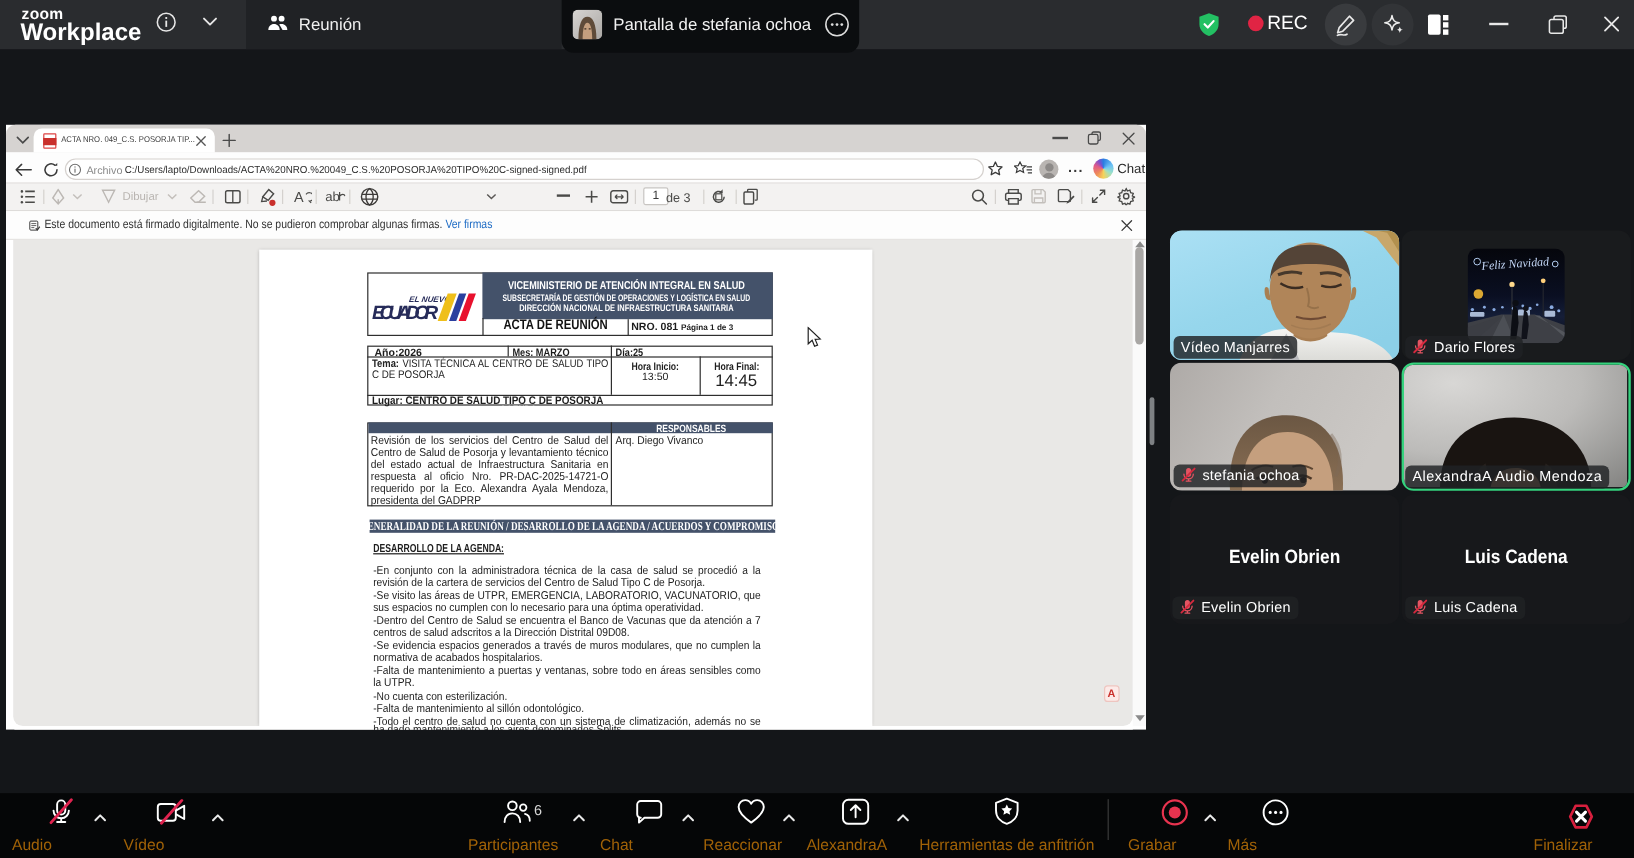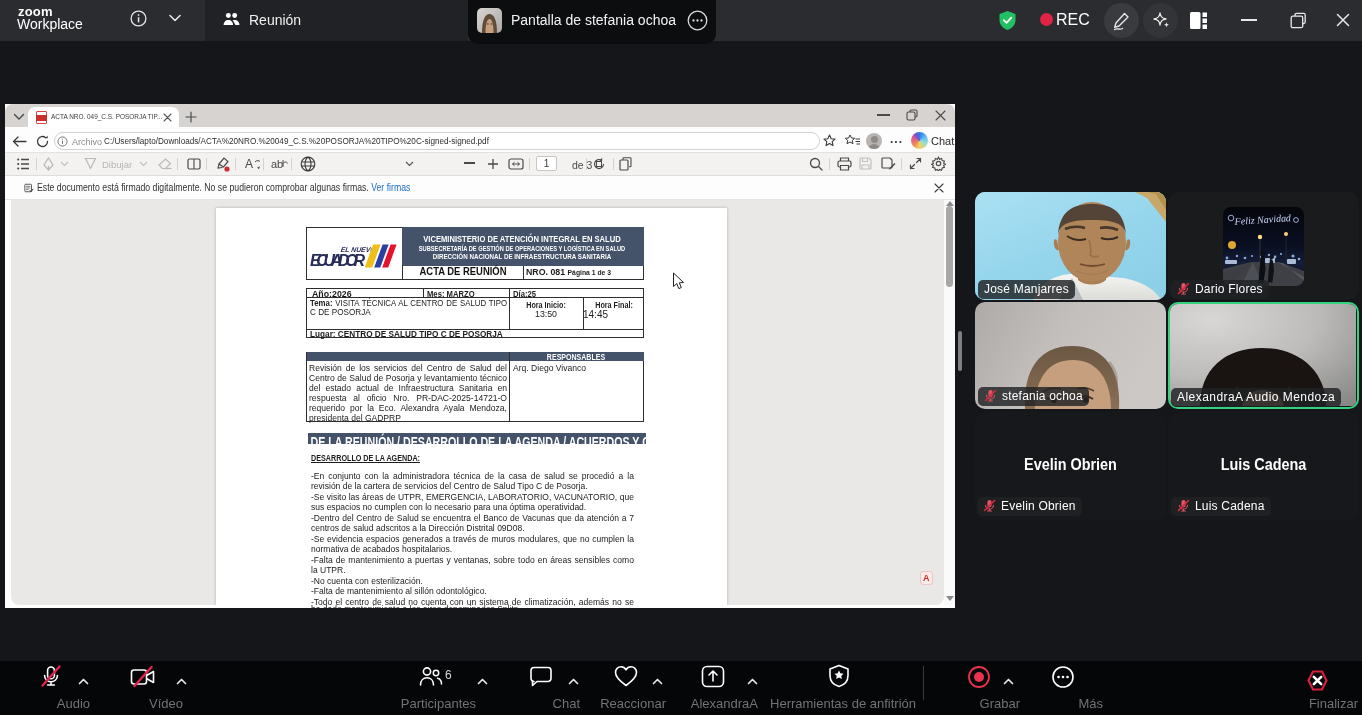--- a/index.html
+++ b/index.html
@@ -7,21 +7,21 @@
   .abs { position:absolute; }
   body { position:relative; }
 </style>
 </head>
 <body>
 
 <div class="abs" id="topbar" style="left:0;top:0;width:1362px;height:41px;background:#2a2c2f;"></div>
 <div class="abs" style="left:205px;top:0;width:263px;height:41px;background:#202225;"></div>
 
 <div class="abs" style="left:18px;top:4px;color:#fff;font-size:13px;font-weight:700;letter-spacing:.2px;">zoom</div>
-<div class="abs" style="left:17px;top:16px;color:#fff;font-size:14px;font-weight:400;">Workplace</div>
+<div class="abs" style="left:17px;top:16px;color:#fff;font-size:20px;font-weight:700;">Workplace</div>
 
 <svg class="abs" style="left:130px;top:10px" width="17" height="17" viewBox="0 0 17 17">
     <circle cx="8.5" cy="8.5" r="7.4" fill="none" stroke="#e6e6e6" stroke-width="1.3"></circle>
     <rect x="7.8" y="7.2" width="1.5" height="5.2" fill="#e6e6e6"></rect>
     <rect x="7.8" y="4.2" width="1.5" height="1.6" fill="#e6e6e6"></rect>
   </svg>
 
 <svg class="abs" style="left:168px;top:13px" width="14" height="10" viewBox="0 0 14 10">
     <path d="M2 2.5 L7 7.5 L12 2.5" fill="none" stroke="#e6e6e6" stroke-width="1.6" stroke-linecap="round" stroke-linejoin="round"></path>
   </svg>
@@ -211,21 +211,21 @@
 <div class="abs" style="left:464px;top:162px;width:11px;height:1.5px;background:#4a4a48;"></div>
 <svg class="abs" style="left:487px;top:158px" width="12" height="12" viewBox="0 0 12 12">
     <path d="M6 1 V11 M1 6 H11" stroke="#4a4a48" stroke-width="1.3"></path>
   </svg>
 <svg class="abs" style="left:508px;top:158px" width="16" height="12" viewBox="0 0 16 12">
     <rect x="1" y="1" width="14" height="10" rx="2" fill="none" stroke="#4a4a48" stroke-width="1.2"></rect>
     <path d="M4.5 6 H11.5 M4.5 6 l2 -1.8 M4.5 6 l2 1.8 M11.5 6 l-2 -1.8 M11.5 6 l-2 1.8" stroke="#4a4a48" stroke-width="1" fill="none"></path>
   </svg>
 <div class="tbd" style="left:529px;"></div>
 <div class="abs" style="left:536px;top:156px;width:21px;height:15px;background:#fff;border:1px solid #c8c5c2;border-radius:2px;color:#3a3a3a;font-size:10px;text-align:center;line-height:14px;">1</div>
-<div class="abs" style="left:572px;top:159px;color:#4a4a48;font-size:10.5px;">de 3</div>
+<div class="abs" style="left:555px;top:159px;color:#4a4a48;font-size:10.5px;">de 3</div>
 <div class="tbd" style="left:586px;"></div>
 <svg class="abs" style="left:592px;top:157px" width="14" height="14" viewBox="0 0 14 14">
     <path d="M11.5 7 a4.5 4.5 0 1 1 -1.7 -3.5" fill="none" stroke="#4a4a48" stroke-width="1.2"></path>
     <path d="M10.2 0.8 v3 h-3 z" fill="#4a4a48"></path>
     <rect x="4.5" y="4.5" width="5" height="5" fill="none" stroke="#4a4a48" stroke-width="1"></rect>
   </svg>
 <div class="tbd" style="left:613px;"></div>
 <svg class="abs" style="left:619px;top:157px" width="14" height="14" viewBox="0 0 14 14">
     <rect x="1" y="3" width="8" height="10" rx="1" fill="none" stroke="#4a4a48" stroke-width="1.2"></rect>
     <path d="M4 3 V1.5 a0.8 0.8 0 0 1 .8 -.8 h6.4 a0.8 0.8 0 0 1 .8 .8 V9 a0.8 0.8 0 0 1 -.8 .8 H10" fill="none" stroke="#4a4a48" stroke-width="1.1"></path>
@@ -318,38 +318,38 @@
 <div class="vln" style="left:509px;top:288px;height:40.6px;"></div>
 <div class="vln" style="left:583px;top:297px;height:31.6px;"></div>
 <div class="nb" style="left:312px;top:289.6px;font-size:8.8px;">Año:2026</div>
 <div class="nb" style="left:427px;top:289.6px;font-size:9px;transform:scaleX(0.85);">Mes: MARZO</div>
 <div class="nb" style="left:513px;top:289.6px;font-size:9px;transform:scaleX(0.85);">Día:25</div>
 <div class="jl" style="left:310px;top:299.3px;width:231px;font-size:9.2px;transform:scaleX(0.853);"><span class="b">Tema:</span> VISITA TÉCNICA AL CENTRO DE SALUD TIPO</div>
 <div class="nl" style="left:310px;top:308.3px;font-size:9.2px;transform:scaleX(0.887);">C DE POSORJA</div>
 <div class="nbc" style="left:546px;top:300.7px;font-size:9px;"><span style="display:inline-block;transform:translateX(-50%) scaleX(0.8);">Hora Inicio:</span></div>
 <div class="dt" style="left:509px;top:309.5px;width:74px;text-align:center;font-size:8.8px;">13:50</div>
 <div class="nbc" style="left:614px;top:300.7px;font-size:9px;"><span style="display:inline-block;transform:translateX(-50%) scaleX(0.8);">Hora Final:</span></div>
-<div class="dt" style="left:583px;top:309.5px;width:61px;text-align:left;font-size:10px;">14:45</div>
+<div class="dt" style="left:583px;top:309.5px;width:61px;text-align:center;font-size:14px;">14:45</div>
 <div class="nb" style="left:310px;top:329.9px;font-size:9.2px;transform:scaleX(0.895);">Lugar: CENTRO DE SALUD TIPO C DE POSORJA</div>
 
 <div class="bd" style="left:306px;top:351.6px;width:338px;height:70px;"></div>
 <div class="blue" style="left:306.5px;top:352px;width:337px;height:8.7px;"></div>
 <div class="vln" style="left:509px;top:352px;height:69px;"></div>
 <div class="nbc" style="left:408px;top:337px;color:#fff;font-size:8.8px;padding-left:24px;"><span style="display:inline-block;transform:translateX(-50%) scaleX(0.8);">AGENDA</span></div>
 <div class="nbc" style="left:576px;top:353.2px;color:#fff;font-size:8.8px;"><span style="display:inline-block;transform:translateX(-50%) scaleX(0.8);">RESPONSABLES</span></div>
 <div class="jl" style="left:309px;top:362.8px;width:220px;transform:scaleX(0.9);">Revisión de los servicios del Centro de Salud del</div>
 <div class="jl" style="left:309px;top:372.9px;width:220px;transform:scaleX(0.9);">Centro de Salud de Posorja y levantamiento técnico</div>
 <div class="jl" style="left:309px;top:382.9px;width:220px;transform:scaleX(0.9);">del estado actual de Infraestructura Sanitaria en</div>
 <div class="jl" style="left:309px;top:393px;width:220px;transform:scaleX(0.9);">respuesta al oficio Nro. PR-DAC-2025-14721-O</div>
 <div class="jl" style="left:309px;top:403px;width:220px;transform:scaleX(0.9);">requerido por la Eco. Alexandra Ayala Mendoza,</div>
 <div class="nl" style="left:309px;top:413.1px;">presidenta del GADPRP</div>
 <div class="nl" style="left:513px;top:362.8px;transform:scaleX(0.9);">Arq. Diego Vivanco</div>
 
 <div class="blue" style="left:308px;top:432.8px;width:338px;height:11.6px;"></div>
-<div class="nbc" style="left:477px;top:434.8px;color:#fff;font-size:14px;"><span style="display:inline-block;transform:translateX(-50%) scaleX(0.76);">GENERALIDAD DE LA REUNIÓN / DESARROLLO DE LA AGENDA / ACUERDOS Y COMPROMISOS</span></div>
+<div class="nbc" style="left:477px;top:434.8px;color:#fff;font-size:10px;font-family:Liberation Serif, serif;"><span style="display:inline-block;transform:translateX(-50%) scaleX(0.76);">GENERALIDAD DE LA REUNIÓN / DESARROLLO DE LA AGENDA / ACUERDOS Y COMPROMISOS</span></div>
 <div class="nb" style="left:311px;top:452.6px;font-size:9.6px;text-decoration:underline;transform:scaleX(0.75);">DESARROLLO DE LA AGENDA:</div>
 
 <div class="jl" style="left:310.5px;top:470.8px;width:360px;">-En conjunto con la administradora técnica de la casa de salud se procedió a la</div>
 <div class="nl" style="left:310.5px;top:481.3px;">revisión de la cartera de servicios del Centro de Salud Tipo C de Posorja.</div>
 <div class="jl" style="left:310.5px;top:491.8px;width:360px;">-Se visito las áreas de UTPR, EMERGENCIA, LABORATORIO, VACUNATORIO, que</div>
 <div class="nl" style="left:310.5px;top:502.3px;">sus espacios no cumplen con lo necesario para una óptima operatividad.</div>
 <div class="jl" style="left:310.5px;top:512.8px;width:360px;">-Dentro del Centro de Salud se encuentra el Banco de Vacunas que da atención a 7</div>
 <div class="nl" style="left:310.5px;top:523.2px;">centros de salud adscritos a la Dirección Distrital 09D08.</div>
 <div class="jl" style="left:310.5px;top:533.7px;width:360px;">-Se evidencia espacios generados a través de muros modulares, que no cumplen la</div>
 <div class="nl" style="left:310.5px;top:544.2px;">normativa de acabados hospitalarios.</div>
@@ -412,21 +412,21 @@
   <path d="M92 44 q9 6 19 3" stroke="#3a2c22" stroke-width="2" fill="none"></path>
   <path d="M126 46 q9 3 17 -1" stroke="#3a2c22" stroke-width="2" fill="none"></path>
   <path d="M90 37 q10 -4 20 -1 M125 36 q10 -2 18 2" stroke="#46382b" stroke-width="2.6" fill="none"></path>
 
   <path d="M114 48 q3 10 1 15 q4 3 9 1" stroke="#96714a" stroke-width="1.6" fill="none"></path>
 
   <path d="M105 72 q12 4 25 0" stroke="#6e4a34" stroke-width="1.8" fill="none"></path>
   <path d="M101 79 q17 7 33 -1" stroke="#9c7650" stroke-width="1.2" fill="none" opacity="0.7"></path>
  </svg>
 </div>
-<div class="pill" style="left:978px;top:280px;">José Manjarres</div>
+<div class="pill" style="left:978px;top:280px;">Vídeo Manjarres</div>
 
 <div class="abs" style="left:1168px;top:192px;width:191px;height:108px;border-radius:10px;overflow:hidden;background:#191b1d;">
  <svg class="abs" style="left:55px;top:15px;border-radius:8px;" width="81" height="79" viewBox="0 0 81 79">
   <defs>
         <linearGradient id="nsky" x1="0" y1="0" x2="0" y2="1">
           <stop offset="0" stop-color="#05060c"></stop>
           <stop offset="0.5" stop-color="#0a0f22"></stop>
           <stop offset="0.72" stop-color="#151e38"></stop>
           <stop offset="1" stop-color="#090b14"></stop>
         </linearGradient>
@@ -531,21 +531,21 @@
       <use href="#micmute"></use>
     </svg>Evelin Obrien</div>
 <div class="pill" style="left:1171px;top:497px;"><svg class="micr" viewBox="0 0 13 13">
       <use href="#micmute"></use>
     </svg>Luis Cadena</div>
 
 <div class="abs" style="left:958px;top:331px;width:4px;height:40px;background:#7e8184;border-radius:2px;"></div>
 
 <div class="abs" id="botbar" style="left:0;top:661px;width:1362px;height:54px;background:#050607;"></div>
 <style>
- .blab { position:absolute; top:696px; color:#737373; font-size:13px; text-align:right; white-space:nowrap; }
+ .blab { position:absolute; top:696px; color:#a16207; font-size:13px; text-align:left; white-space:nowrap; }
  .caret { position:absolute; width:11px; height:7px; }
 </style>
 <svg width="0" height="0" style="position:absolute">
     <defs>
  <path id="caretup" d="M1.5 5.5 L5.5 1.5 L9.5 5.5" stroke="#e8e8e8" stroke-width="1.7" fill="none" stroke-linecap="round" stroke-linejoin="round"></path>
 </defs>
   </svg>
 
 <svg class="abs" style="left:39px;top:664px" width="24" height="26" viewBox="0 0 24 26">
  <path d="M12 3 a3.4 3.4 0 0 1 3.4 3.4 v5 a3.4 3.4 0 0 1 -6.8 0 v-5 A3.4 3.4 0 0 1 12 3 Z" fill="none" stroke="#fff" stroke-width="1.6"></path>

